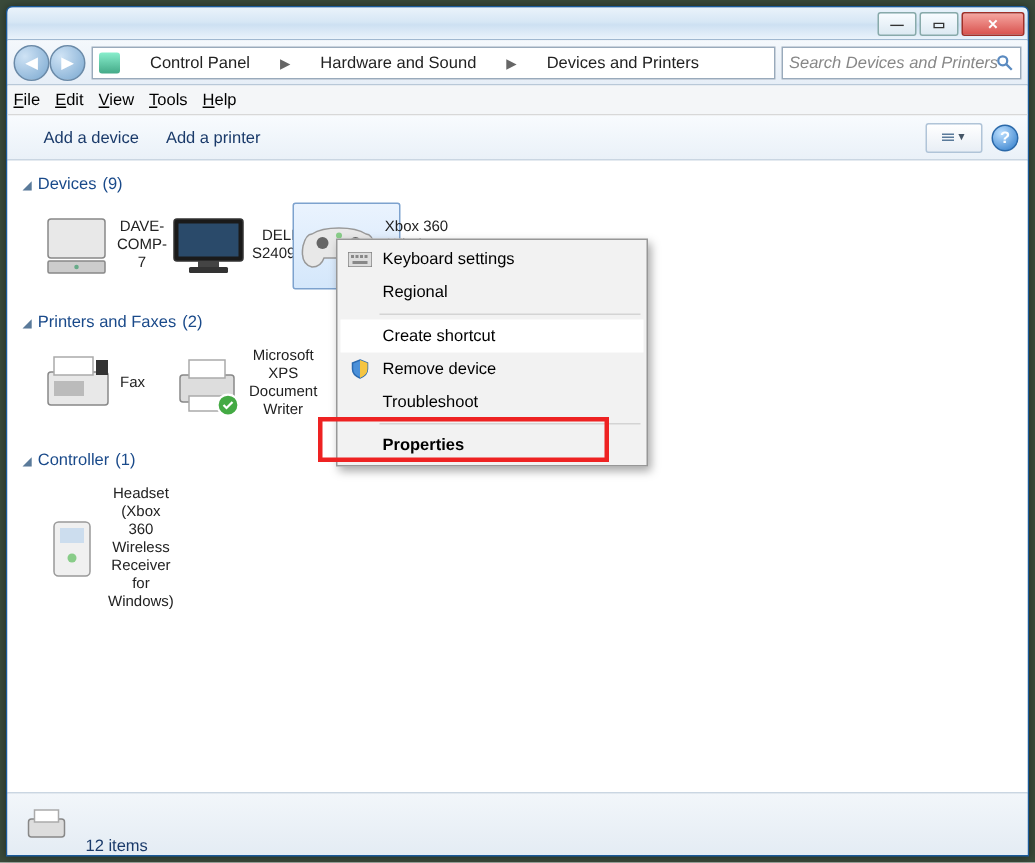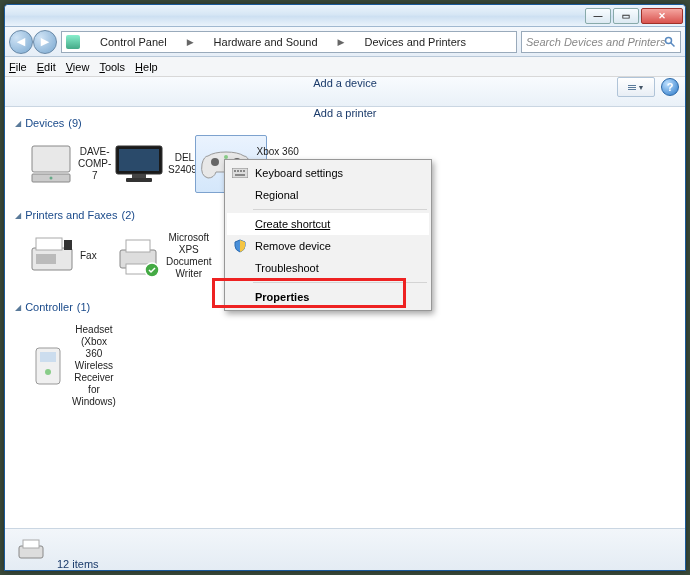--- a/index.html
+++ b/index.html
@@ -12,40 +12,40 @@
   .navbar { height: 30px; background: linear-gradient(#f4f8fc,#e6eef7); border-bottom:1px solid #b8c8d8; display:flex; align-items:center; padding: 0 4px; gap:4px; }
   .navbtn-wrap { display:flex; gap:0; }
   .navbtn { width:24px; height:24px; border-radius:50%; background: radial-gradient(circle at 30% 30%, #cfe3f5, #7aa8d0); border:1px solid #6a8aa8; display:flex; align-items:center; justify-content:center; color:#fff; font-size:11px; cursor:pointer;}
   .breadcrumb { flex:1; height:22px; background:#fff; border:1px solid #9ab; display:flex; align-items:center; padding:0 4px; font-size:11px; color:#222; gap:18px;}
   .bc-sep { color:#666; font-size:9px; padding:0 2px; }
   .bc-icon { width:14px; height:14px; background:linear-gradient(#8ec,#4a8); border-radius:2px; margin-right:2px;}
   .searchbox { width:160px; height:22px; border:1px solid #9ab; background:#fff; display:flex; align-items:center; padding:0 4px; font-size:11px; color:#888; font-style:italic; position:relative;}
   .searchbox .mag { position:absolute; right:4px; width:12px; height:12px; }
   .menubar { height:20px; background:#f4f6f8; border-bottom:1px solid #d8d8d8; display:flex; align-items:center; padding:0 4px; font-size:11px; gap:10px;}
   .menubar span u{text-decoration:underline;}
-  .toolbar { height:30px; background:linear-gradient(#f8fbfe,#eaf1f8); border-bottom:1px solid #cad6e2; display:flex; align-items:center; padding:0 24px; font-size:11px; color:#1a3a6a; gap:18px; position:relative;flex-direction:column;}
+  .toolbar { height:30px; background:linear-gradient(#f8fbfe,#eaf1f8); border-bottom:1px solid #cad6e2; display:flex; align-items:center; padding:0 24px; font-size:11px; color:#1a3a6a; gap:18px; position:relative;}
   .toolbar .right { position:absolute; right:6px; display:flex; align-items:center; gap:6px;}
   .viewbtn { width:38px; height:20px; border:1px solid #b0c4d8; border-radius:2px; background:linear-gradient(#fff,#e8eef5); display:flex; align-items:center; justify-content:center; gap:2px;}
   .viewbtn .bars{ display:flex; flex-direction:column; gap:1px;} .viewbtn .bars i{width:8px;height:1px;background:#5a7a9a;display:block;}
   .helpbtn { width:18px; height:18px; border-radius:50%; background:radial-gradient(circle at 35% 30%,#bde0ff,#2a78c8); color:#fff; font-size:11px; font-weight:bold; display:flex; align-items:center; justify-content:center; border:1px solid #2a68a8;}
   .content { flex:1; overflow:auto; background:#fff; padding: 4px 10px; font-size:11px; color:#222;}
   .category { margin-top:6px; margin-bottom:2px; display:flex; align-items:center; gap:4px; color:#1a4a8a;}
   .category .tri{ font-size:8px; color:#5a7a9a;}
   .items { display:flex; flex-wrap:wrap; gap:8px 14px; padding:4px 0 10px 8px;}
   .item { width:72px; display:flex; flex-direction:row; align-items:center; text-align:center; gap:2px; padding:4px 2px; border:1px solid transparent; border-radius:2px;}
   .item.selected { background:linear-gradient(#eaf3fe,#d4e7fb); border:1px solid #7da2ce;}
   .item .icon { width:56px; height:48px; display:flex; align-items:center; justify-content:center; }
   .item .label { font-size:10px; line-height:12px; max-width:70px; word-wrap:break-word;}
   .statusbar { height:42px; background:linear-gradient(#f2f6fa,#e4ecf4); border-top:1px solid #cad6e2; display:flex; align-items:center; padding:0 10px; gap:10px;}
   .statusbar .thumb{ width:32px; height:28px; }
   .statusbar .txt{ font-size:11px; color:#1a3a6a;margin-top:28px;}
   
   .ctxmenu { position:absolute; left:224px; top:159px; width:208px; background:#f2f2f2; border:1px solid #979797; box-shadow:2px 3px 6px rgba(0,0,0,.35); padding:2px; font-size:11px;}
   .ctxmenu .row{ height:22px; display:flex; align-items:center; padding:0 8px 0 28px; position:relative; cursor:default;}
-  .ctxmenu .row.highlight{ background:#fff;text-decoration:underline; }
+  .ctxmenu .row.highlight{ background:#fff; }
   .ctxmenu .sep{ height:1px; background:#d4d4d4; margin:3px 2px 3px 26px;}
   .ctxmenu .ico{ position:absolute; left:5px; width:16px; height:16px; display:flex; align-items:center; justify-content:center;}
   .redbox { position:absolute; left:212px; top:278px; width:194px; height:30px; border:3px solid #e22; pointer-events:none;}
   .properties-bold{ font-weight:bold; }
   
   svg{ display:block; }
 </style>
 </head>
 <body>
 

